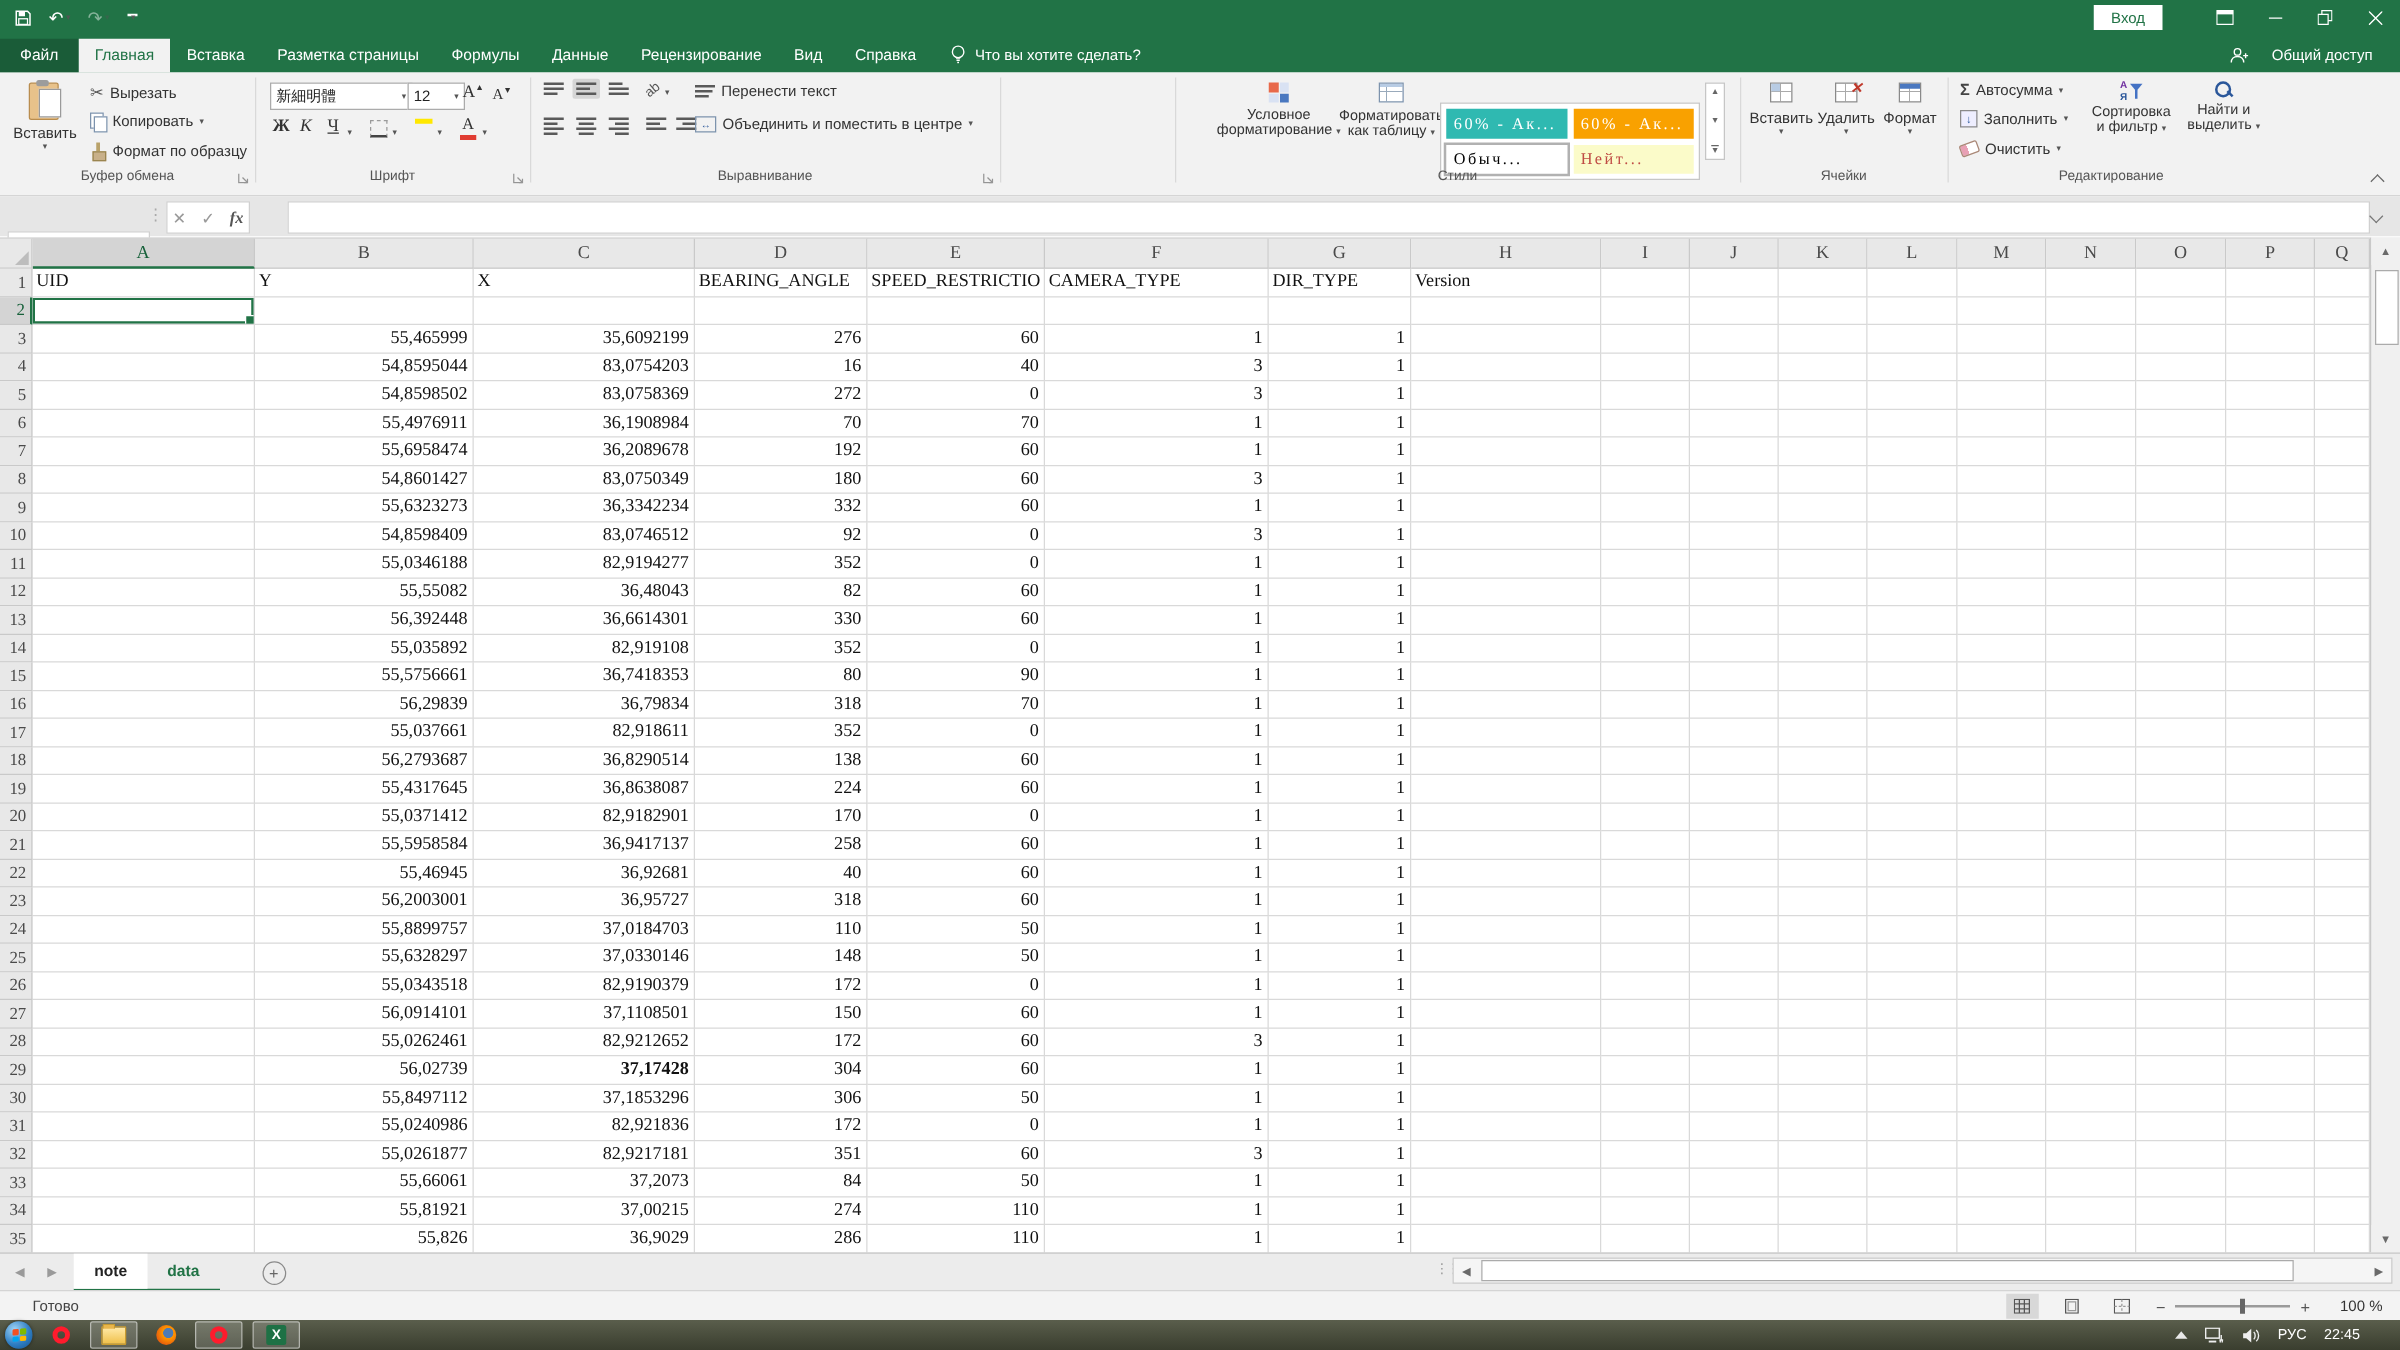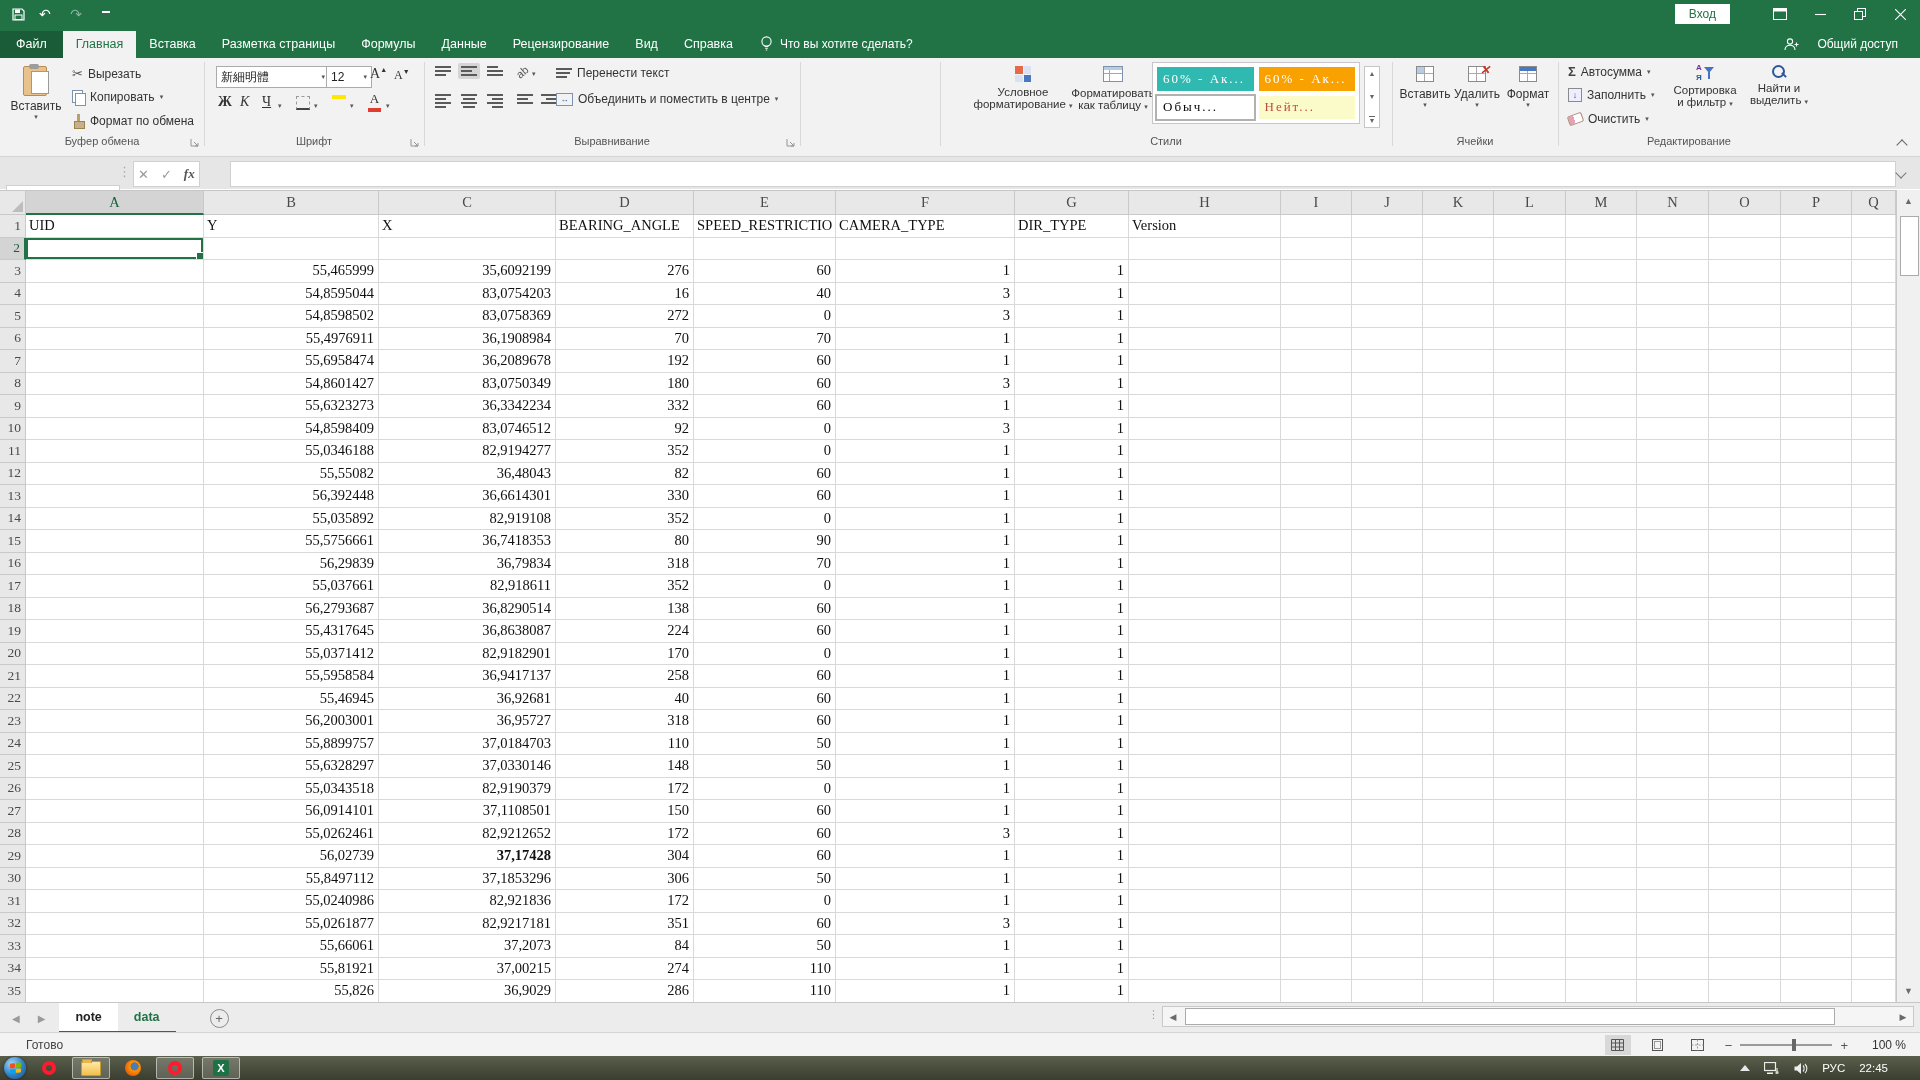--- a/index.html
+++ b/index.html
@@ -66,21 +66,21 @@
   .al i{height:2px;background:#5a5a5a;display:block;}
   .w100{width:100%}.w70{width:70%}.w85{width:85%}
   .al.right i{align-self:flex-end;} .al.center i{align-self:center;}
 
   
   .ic-money{width:16px;height:11px;background:#cfd8cf;border:1px solid #8aa08a;position:relative;border-radius:1px;}
   .ic-money::after{content:"";position:absolute;left:5px;top:2px;width:6px;height:6px;border:1px solid #8aa08a;border-radius:50%;background:#e8d28a;}
   .numglyph{font-size:13px;color:#333;cursor:pointer;}
 
   
-  .gallery{position:absolute;left:212px;top:4px;width:208px;height:62px;display:grid;grid-template-columns:1fr 1fr;grid-template-rows:1fr 1fr;gap:5px;background:#fff;border:1px solid #c6c6c6;padding:4px;box-sizing:border-box;}
+  .gallery{position:absolute;left:212px;top:24px;width:208px;height:62px;display:grid;grid-template-columns:1fr 1fr;grid-template-rows:1fr 1fr;gap:5px;background:#fff;border:1px solid #c6c6c6;padding:4px;box-sizing:border-box;}
   .gitem{display:flex;align-items:center;padding:0 6px;font-size:13px;letter-spacing:2px;white-space:nowrap;overflow:hidden;cursor:pointer;font-family:"Liberation Serif",serif;}
   .gitem.selected{outline:2px solid #b1b1b1;}
   .gscroll{position:absolute;left:424px;top:8px;width:16px;height:62px;border:1px solid #c6c6c6;background:#fff;display:flex;flex-direction:column;align-items:center;justify-content:space-between;padding:3px 0;box-sizing:border-box;}
   .gscroll span{font-size:7px;color:#666;cursor:pointer;}
   .ic-cf{width:16px;height:16px;display:grid;grid-template-columns:1fr 1fr;gap:1px;}
   .ic-cf i{background:#d9e2f3;} .ic-cf i:nth-child(1){background:#e8694a;} .ic-cf i:nth-child(4){background:#4a78c0;}
   .ic-table{width:18px;height:14px;border:1px solid #7d93ad;background:
     linear-gradient(#b8cce4 3px,transparent 3px),
     linear-gradient(90deg,transparent 5px,#9ab 5px,#9ab 6px,transparent 6px),
     linear-gradient(transparent 6px,#9ab 6px,#9ab 7px,transparent 7px);background-color:#fff;}
@@ -285,21 +285,21 @@
             <i></i>
           </span>
         <span>Копировать</span>
           <span class="dd">▾</span>
       </div>
       <div class="rbtn-small" style="left:72px;top:56px;">
         <span class="ic-painter">
             <i class="handle"></i>
             <i class="tip"></i>
           </span>
-        <span>Формат по обмена</span>
+        <span>Формат по образцу</span>
       </div>
       <div class="glabel">Буфер обмена</div>
       <span class="launcher">
         <svg width="9" height="9" viewBox="0 0 9 9">
             <path d="M1 1 v7 h7" fill="none" stroke="#777"></path>
             <path d="M4 4 l4 4 M8 5 v3 h-3" fill="none" stroke="#777"></path>
           </svg>
       </span>
     </div>
     <div class="rgsep" style="left:204px;"></div>

